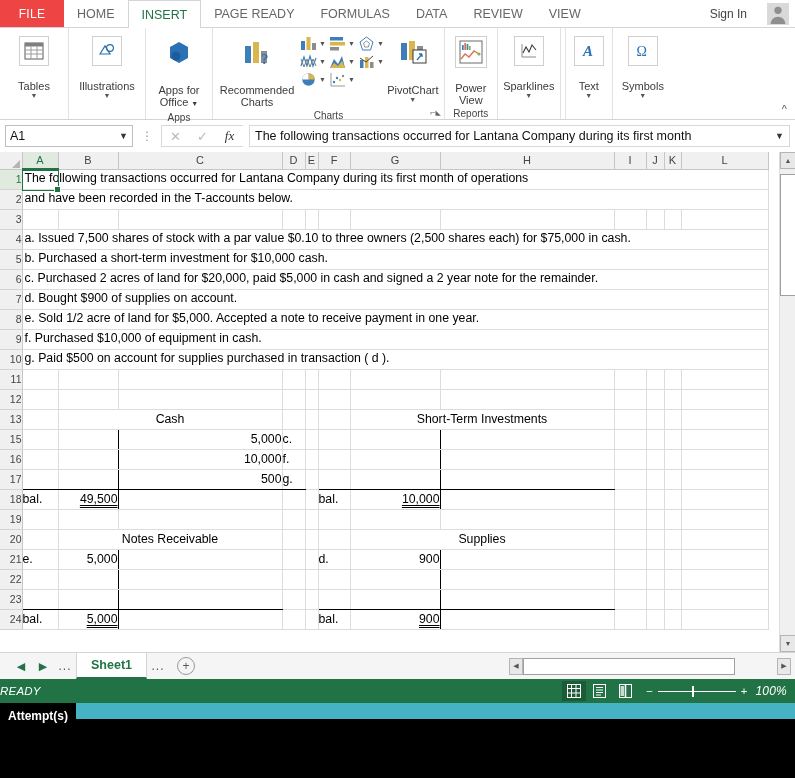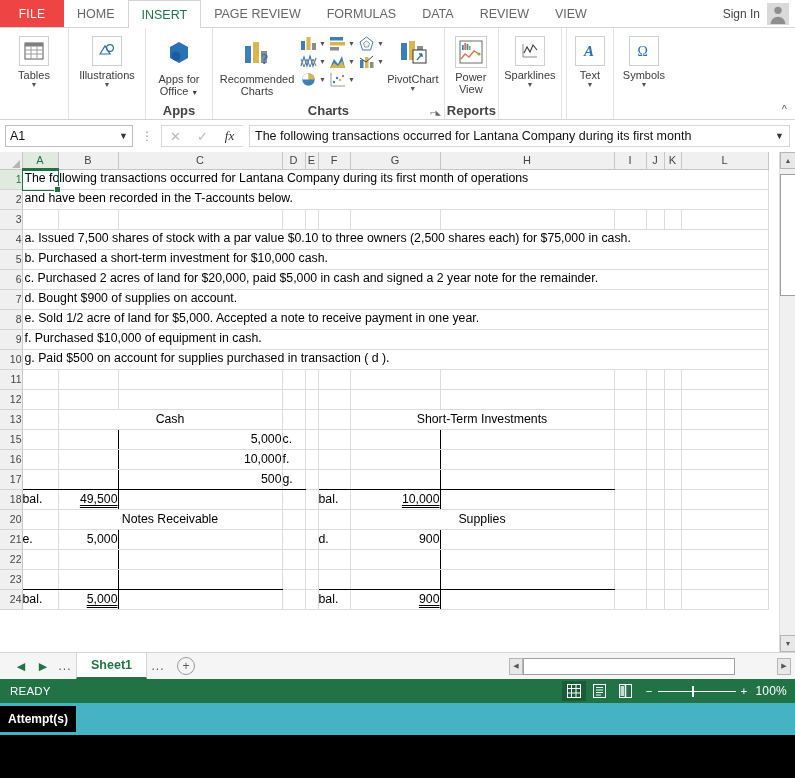--- a/index.html
+++ b/index.html
@@ -25,41 +25,41 @@
     padding: 0 13px; display: flex; align-items: center;
     font-size: 12.5px; color: #666; background: transparent;
   }
   .tab.active {
     color: #217346; background: #fff;
     border-left: 1px solid #d4d4d4; border-right: 1px solid #d4d4d4;
     border-top: 1px solid #d4d4d4;
     margin-bottom: -1px; position: relative; z-index: 3;
   }
   .signin {
-    margin-left: auto; display: flex; align-items: center; gap: 7px;
+    margin-left: auto; display: flex; align-items: center; gap: 20px;
     padding-right: 6px; font-size: 12px; color: #444;
   }
   .avatar-ic { width: 22px; height: 22px; }
 
   
   .ribbon {
     height: 92px; background: #fff; display: flex; align-items: stretch;
     border-bottom: 1px solid #d4d4d4; position: relative;
   }
   .rgroup { display: flex; flex-direction: column; position: relative; padding: 0 2px; }
   .rgroup + .rgroup { border-left: 1px solid #e2e2e2; }
   .rgroup-items { flex: 1; display: flex; align-items: flex-start; padding-top: 4px; }
   .rgroup-label {
-    font-size: 13px; color: #444; text-align: center; height: 16px; line-height: 16px; font-weight: bold;
+    font-size: 10px; color: #444; text-align: center; height: 16px; line-height: 16px;
   }
   .bigbtn {
     width: 64px; display: flex; flex-direction: column; align-items: center;
     padding-top: 4px; cursor: default;
   }
-  .bigbtn .lbl { font-size: 11px; color: #3b3b3b; text-align: center; line-height: 12px; margin-top: 3px; }
+  .bigbtn .lbl { font-size: 11px; color: #3b3b3b; text-align: center; line-height: 12px; margin-top: 14px; }
   .caret-sm { font-size: 7px; color: #555; line-height: 8px; }
   .iconbox {
     width: 30px; height: 30px; border: 1px solid #cfcfcf; display: flex;
     align-items: center; justify-content: center; background: #fff;
   }
   .iconplain { width: 34px; height: 34px; display: flex; align-items: center; justify-content: center; }
   .smallbtn { display: flex; align-items: center; gap: 1px; cursor: default; }
   .chartgrid { display: grid; grid-template-columns: repeat(3, 1fr); gap: 1px 2px; padding-top: 3px; }
   .dlg-launcher { position: absolute; right: 3px; bottom: 2px; font-size: 9px; color: #666; }
   .ribbon-collapse { position: absolute; right: 8px; bottom: 4px; font-size: 11px; color: #555; }
@@ -169,48 +169,48 @@
   .h-arrow {
     width: 14px; height: 17px; background: #e8e8e8; border: 1px solid #b5b5b5;
     display:flex; align-items:center; justify-content:center; font-size:7px; color:#555;
   }
   .h-track { width: 212px; height: 17px; background: #e9e9e9; }
   .h-thumb { width: 212px; height: 17px; background: #fff; border: 1px solid #a0a0a0; }
 
   
   .statusbar {
     height: 24px; background: #217346; color: #fff; display: flex; align-items: center;
-    font-size: 11.5px; padding-left: 10px; letter-spacing: .2px;
+    font-size: 11.5px; letter-spacing: .2px; font-style: italic;
   }
   .stat-views { margin-left: auto; display: flex; align-items: center; gap: 2px; }
   .viewbtn { width: 24px; height: 20px; display:flex; align-items:center; justify-content:center; }
   .viewbtn.active { background: #1a5c38; }
   .zoomwrap { display: flex; align-items: center; gap: 5px; padding: 0 8px; }
   .zs-line { width: 78px; height: 1px; background: #fff; position: relative; }
   .zs-knob { position: absolute; left: 44%; top: -5px; width: 2px; height: 11px; background: #fff; }
   .zoompct { font-size: 12px; padding-right: 8px; min-width: 34px; text-align: right;}
 
   
-  .attemptbar { height: 32px; background: #46b3c4; display: flex; align-items: center; }
+  .attemptbar { height: 16px; background: #46b3c4; display: flex; align-items: flex-start; }
   .attempt-lbl {
     background: #000; color: #fff; font-size: 12px; font-weight: bold;
     height: 26px; display: flex; align-items: center; padding: 0 8px;
   }
   .blackfill { height: 100px; background: #000; }
 </style>
 </head>
 <body>
 
 <div id="app">
 
   <div class="tabstrip">
     <div class="file-tab">FILE</div>
     <div class="tab">HOME</div>
     <div class="tab active">INSERT</div>
-    <div class="tab">PAGE REVIEW</div>
+    <div class="tab">PAGE READY</div>
     <div class="tab">FORMULAS</div>
     <div class="tab">DATA</div>
     <div class="tab">REVIEW</div>
     <div class="tab">VIEW</div>
     <div class="signin">
       <span>Sign In</span>
       <svg class="avatar-ic" viewBox="0 0 24 24">
         <rect width="24" height="24" fill="#d9d9d9"></rect>
         <circle cx="12" cy="8" r="4" fill="#8e8e8e"></circle>
         <path d="M4 23c0-5 4-8 8-8s8 3 8 8z" fill="#8e8e8e"></path>
@@ -678,20 +678,35 @@
           <td class="cell r br">
             <span class="dbl-u">10,000</span>
           </td>
           <td class="cell"></td>
           <td class="cell"></td>
           <td class="cell"></td>
           <td class="cell"></td>
           <td class="cell"></td>
         </tr>
 
+        <tr>
+          <td class="rowhead">19</td>
+          <td class="cell"></td>
+          <td class="cell"></td>
+          <td class="cell"></td>
+          <td class="cell"></td>
+          <td class="cell"></td>
+          <td class="cell"></td>
+          <td class="cell"></td>
+          <td class="cell"></td>
+          <td class="cell"></td>
+          <td class="cell"></td>
+          <td class="cell"></td>
+          <td class="cell"></td>
+        </tr>
 
         <tr>
           <td class="rowhead">20</td>
           <td class="cell"></td>
           <td class="cell c" colspan="2">Notes Receivable</td>
           <td class="cell"></td>
           <td class="cell"></td>
           <td class="cell"></td>
           <td class="cell c" colspan="2">Supplies</td>
           <td class="cell"></td>

